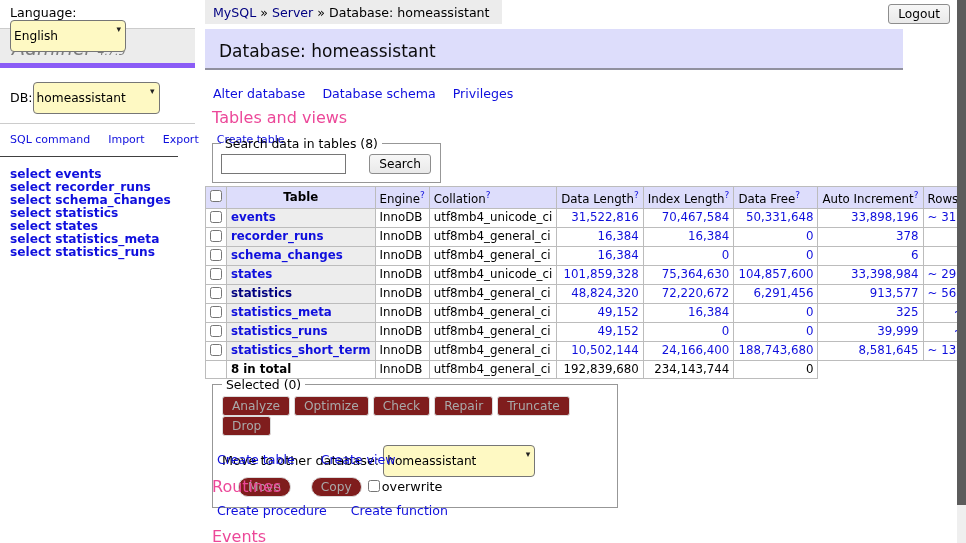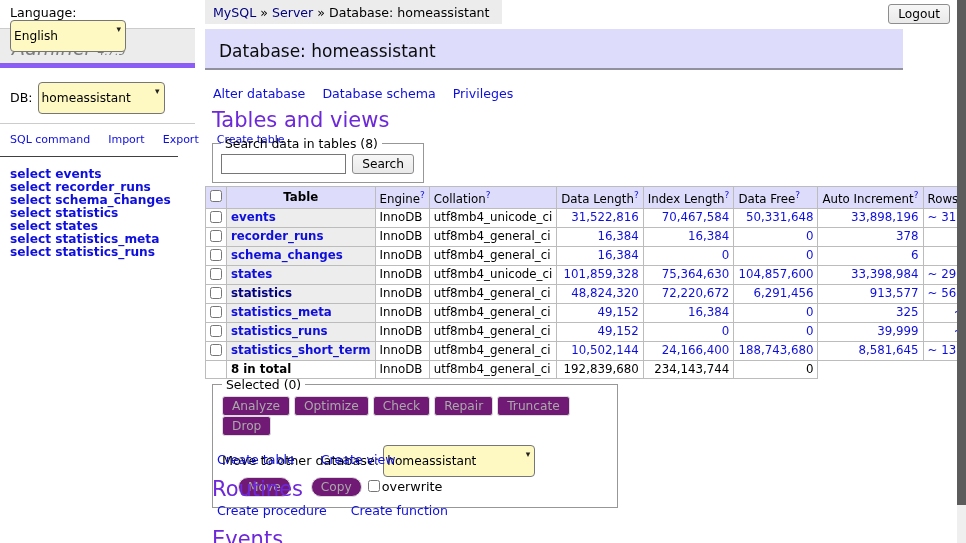--- a/index.html
+++ b/index.html
@@ -9,51 +9,51 @@
   a.visited { color: var(--visited, #000080); }
 
   
   #sidebar { position: absolute; left: 0; top: 0; width: 195px; height: 100%; background: #fff; }
   .lang-row { height: 29px; padding: 5px 0 0 10px; border-bottom: 1px solid #ccc; font-size: 12.6px; }
   .lang-row label { margin-right: 5px; }
   .app-band { height: 39px; background: var(--panel_bg, #ececec); border-bottom: 5px solid #8b5cf6; padding: 8px 0 0 12px; font-style: italic; color: #7d7d7d; }
   .app-name { font-size: 19px; }
   .app-version { font-size: 11px; margin-left: 5px; }
   .db-row { padding: 14px 0 9px 10px; border-bottom: 1px solid #ccc; font-size: 12.6px; }
-  .db-row label { margin-right: 5px; }
+  .db-row label { }
   .cmd-links { width: 178px; padding: 8px 0 9px 10px; border-bottom: 1px solid #404040; font-size: 11px; line-height: 15px; }
   .cmd-links a { margin-right: 18px; white-space: nowrap; }
   .side-list { padding: 11px 0 0 10px; font-size: 12.2px; font-weight: bold; }
   .side-list a { display: block; line-height: 13px; white-space: nowrap; }
 
   
   .select-wrap { position: relative; display: inline-block; }
   .select-wrap::after { content: "▾"; position: absolute; right: 5px; top: 4px; font-size: 9px; color: #222; pointer-events: none; }
   select.sel { appearance: none; -webkit-appearance: none; border: 1px solid #767676; background: #fef9c3; font-family: "DejaVu Sans", sans-serif; font-size: 12.2px; height: 32px; padding: 0 18px 0 3px; border-radius: 4px; }
   .sel-lang { width: 116px; }
   .sel-db { width: 127px; }
   .sel-move { width: 152px; }
   input[type="text"] { border: 1px solid #767676; height: 20px; width: 125px; font-family: "DejaVu Sans", sans-serif; font-size: 12.2px; padding: 0 3px; }
   input[type="checkbox"] { width: 12px; height: 12px; margin: 0; vertical-align: -1px; }
   button { font-family: "DejaVu Sans", sans-serif; font-size: 12.2px; padding: 2px 9px; border: 1px solid #8d8d8d; border-radius: 3px; background: linear-gradient(#f7f7f7, #e9e9e9); color: #000; cursor: pointer; }
-  button:disabled { border-color: #dcdcdc; background: #701a75; color: #a9a9a9; cursor: default; }
+  button:disabled { border-color: #dcdcdc; background: #7f1d1d; color: #a9a9a9; cursor: default; }
 
   
   #breadcrumb { position: absolute; left: 205px; top: 0; height: 24px; background: var(--panel_bg, #ececec); padding: 5px 12px 0 8px; font-size: 12.6px; white-space: nowrap; }
   #breadcrumb .sep { color: #000; margin: 0 4px; }
   #logout-btn { position: absolute; right: 16px; top: 4px; }
   #h2bar { position: absolute; left: 205px; top: 29px; width: 698px; height: 41px; background: var(--accent_bar, #ddddfb); border-bottom: 2px solid #90909e; padding: 12px 0 0 14px; font-size: 17px; color: #0b0b0b; }
   #action-links { position: absolute; left: 213px; top: 86px; font-size: 12.6px; }
   #action-links a { margin-right: 17px; }
-  h3 { font-weight: normal; font-size: 21px; color: #6d28d9; }
+  h3 { font-weight: normal; font-size: 16px; color: #ec4899; }
   #h3-tables { position: absolute; left: 212px; top: 108px; }
   fieldset { border: 1px solid #979797; }
   legend { font-size: 12.4px; padding: 0 4px; }
   #search-fs { position: absolute; left: 212px; top: 136px; padding: 3px 9px 8px 8px; }
-  #search-fs button { margin-left: 2px; }
+  #search-fs button { margin-left: 19px; }
 
   
   #tables-wrap { position: absolute; left: 205px; top: 186px; }
   table { border-collapse: collapse; font-size: 11.8px; }
   td, th { border: 1px solid var(--border, #bcbcbc); padding: 2px 4px; line-height: 13px; white-space: nowrap; height: 18px; }
   thead td { background: var(--table_header_bg, #ddddfb); text-align: left; }
   thead td.h-table { text-align: center; font-weight: bold; min-width: 118px; }
   sup.hint { color: var(--link, #0f0fdd); font-size: 9px; cursor: help; }
   .c-check { text-align: center; width: 23px; background: #fff; }
   thead .c-check { background: var(--table_header_bg, #ddddfb); }

